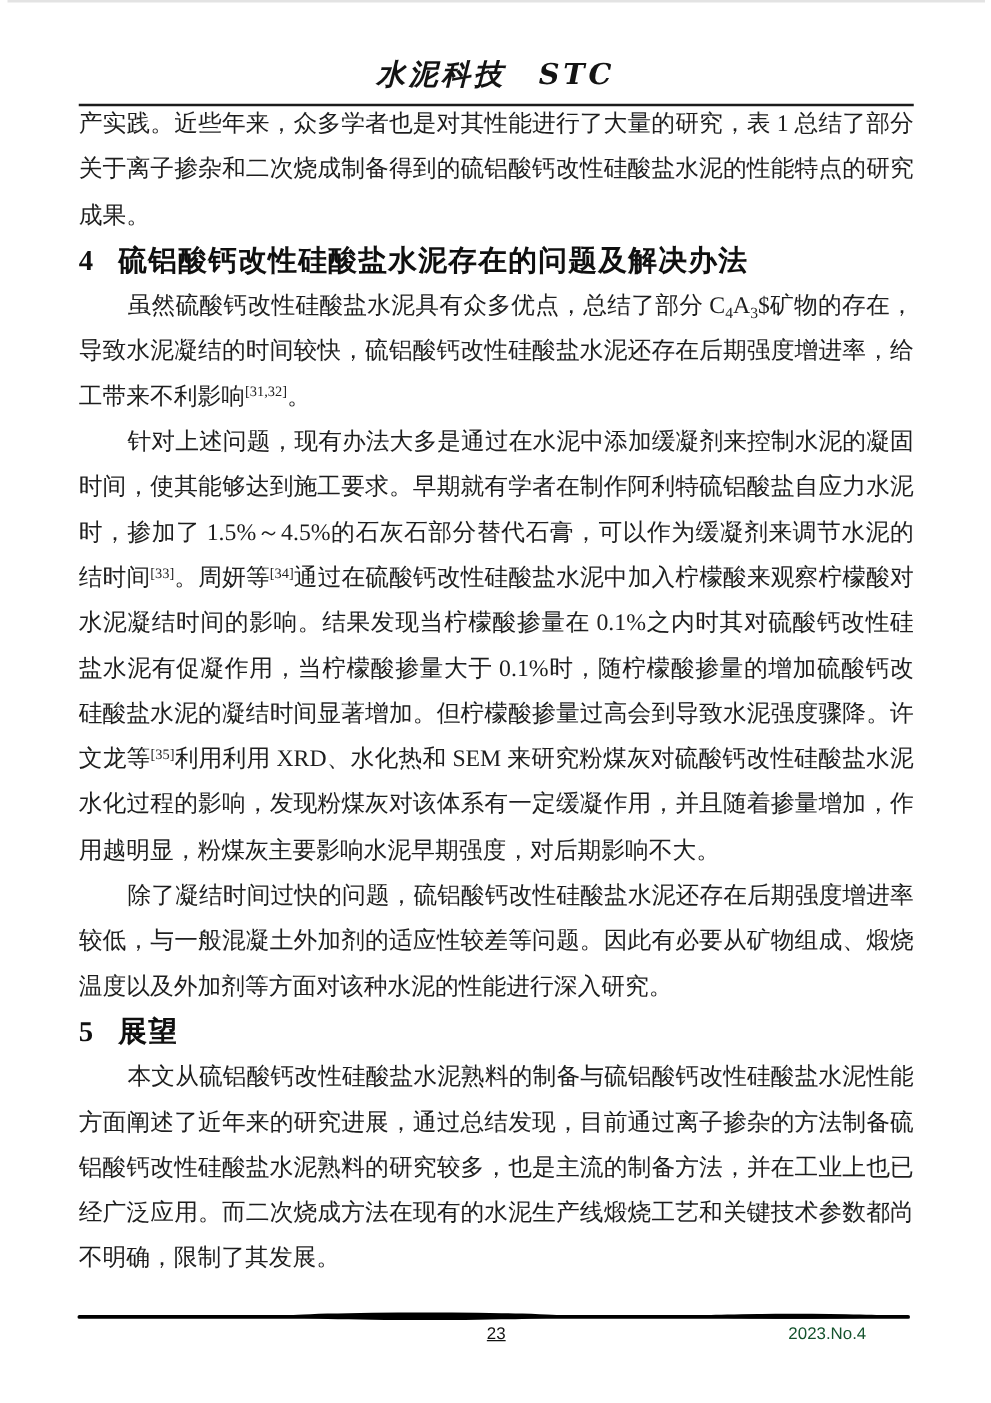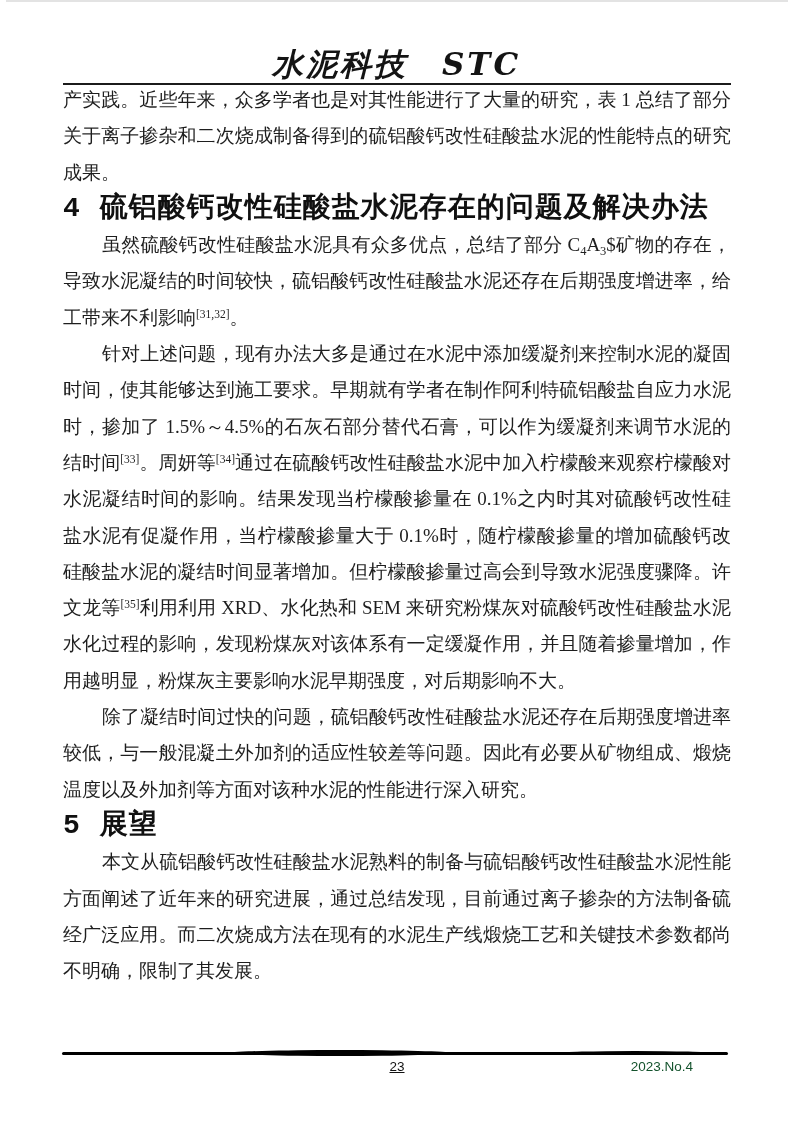--- a/index.html
+++ b/index.html
@@ -5,33 +5,33 @@
   * { margin:0; padding:0; box-sizing:border-box; }
   html,body { background:#ffffff; }
   .page {
     position:relative; width:793px; height:1122px; background:#ffffff;
     font-family:"Liberation Serif", serif; color:#1e1e1e; overflow:hidden;
   }
   .scan-edge { position:absolute; top:0; left:6px; width:782px; height:2px; background:#e3e3e3; }
   .journal-title {
     position:absolute; top:44px; left:0; width:100%; text-align:center;
     font-family:"DejaVu Serif", serif; font-style:italic; font-weight:700;
-    font-size:31px; letter-spacing:3px; color:#141414;
+    font-size:23px; letter-spacing:3px; color:#141414;
   }
   .header-rule { position:absolute; top:83px; left:63px; width:668px; height:2px; background:#1b1b1b; }
   .body-text { position:absolute; top:82px; left:63px; width:668px; }
   .row {
     height:36.3px; line-height:36.3px; font-size:19px;
     text-align:justify; text-align-last:justify; overflow:hidden;
   }
   .row.last { text-align-last:left; }
   .row.indent { padding-left:39px; }
   .row.heading {
-    font-family:Liberation Mono, monospace; font-weight:700;
-    font-size:28px; letter-spacing:1px; text-align-last:left; color:#101010;
+    font-family:Liberation Serif, serif; font-weight:700;
+    font-size:23px; letter-spacing:1px; text-align-last:left; color:#101010;
   }
   .heading .num { display:inline-block; margin-right:20px; letter-spacing:0; }
   sup.cite { font-size:11.5px; vertical-align:6px; line-height:0; letter-spacing:0; }
   sub.chem { font-size:12.5px; vertical-align:-4px; line-height:0; letter-spacing:0; }
   .footer-rule { position:absolute; top:1052px; left:62px; width:666px; height:3px; background:#000; border-radius:2px; }
   .footer-rule-bulge { position:absolute; top:1050px; left:230px; width:220px; height:6px; background:#000; border-radius:50%; }
   .footer-rule-bulge2 { position:absolute; top:1051px; left:560px; width:150px; height:4px; background:#000; border-radius:50%; }
   .footer-page {
     position:absolute; top:1059px; left:63px; width:668px; text-align:center;
     font-family:"Liberation Sans", sans-serif; font-size:13.5px; color:#111;text-decoration:underline;
@@ -86,20 +86,21 @@
     <div class="row indent">除了凝结时间过快的问题，硫铝酸钙改性硅酸盐水泥还存在后期强度增进率</div>
     <div class="row">较低，与一般混凝土外加剂的适应性较差等问题。因此有必要从矿物组成、煅烧</div>
     <div class="row last">温度以及外加剂等方面对该种水泥的性能进行深入研究。</div>
 
     <div class="row heading">
       <span class="num">5</span><span>展望</span>
     </div>
 
     <div class="row indent">本文从硫铝酸钙改性硅酸盐水泥熟料的制备与硫铝酸钙改性硅酸盐水泥性能</div>
     <div class="row">方面阐述了近年来的研究进展，通过总结发现，目前通过离子掺杂的方法制备硫</div>
+    <div class="row">铝酸钙改性硅酸盐水泥熟料的研究较多，也是主流的制备方法，并在工业上也已</div>
     <div class="row">经广泛应用。而二次烧成方法在现有的水泥生产线煅烧工艺和关键技术参数都尚</div>
     <div class="row last">不明确，限制了其发展。</div>
   </div>
 
   <div class="footer-rule"></div>
   <div class="footer-rule-bulge"></div>
   <div class="footer-rule-bulge2"></div>
   <div class="footer-page">23</div>
   <div class="footer-issue">2023.No.4</div>
 </div>

